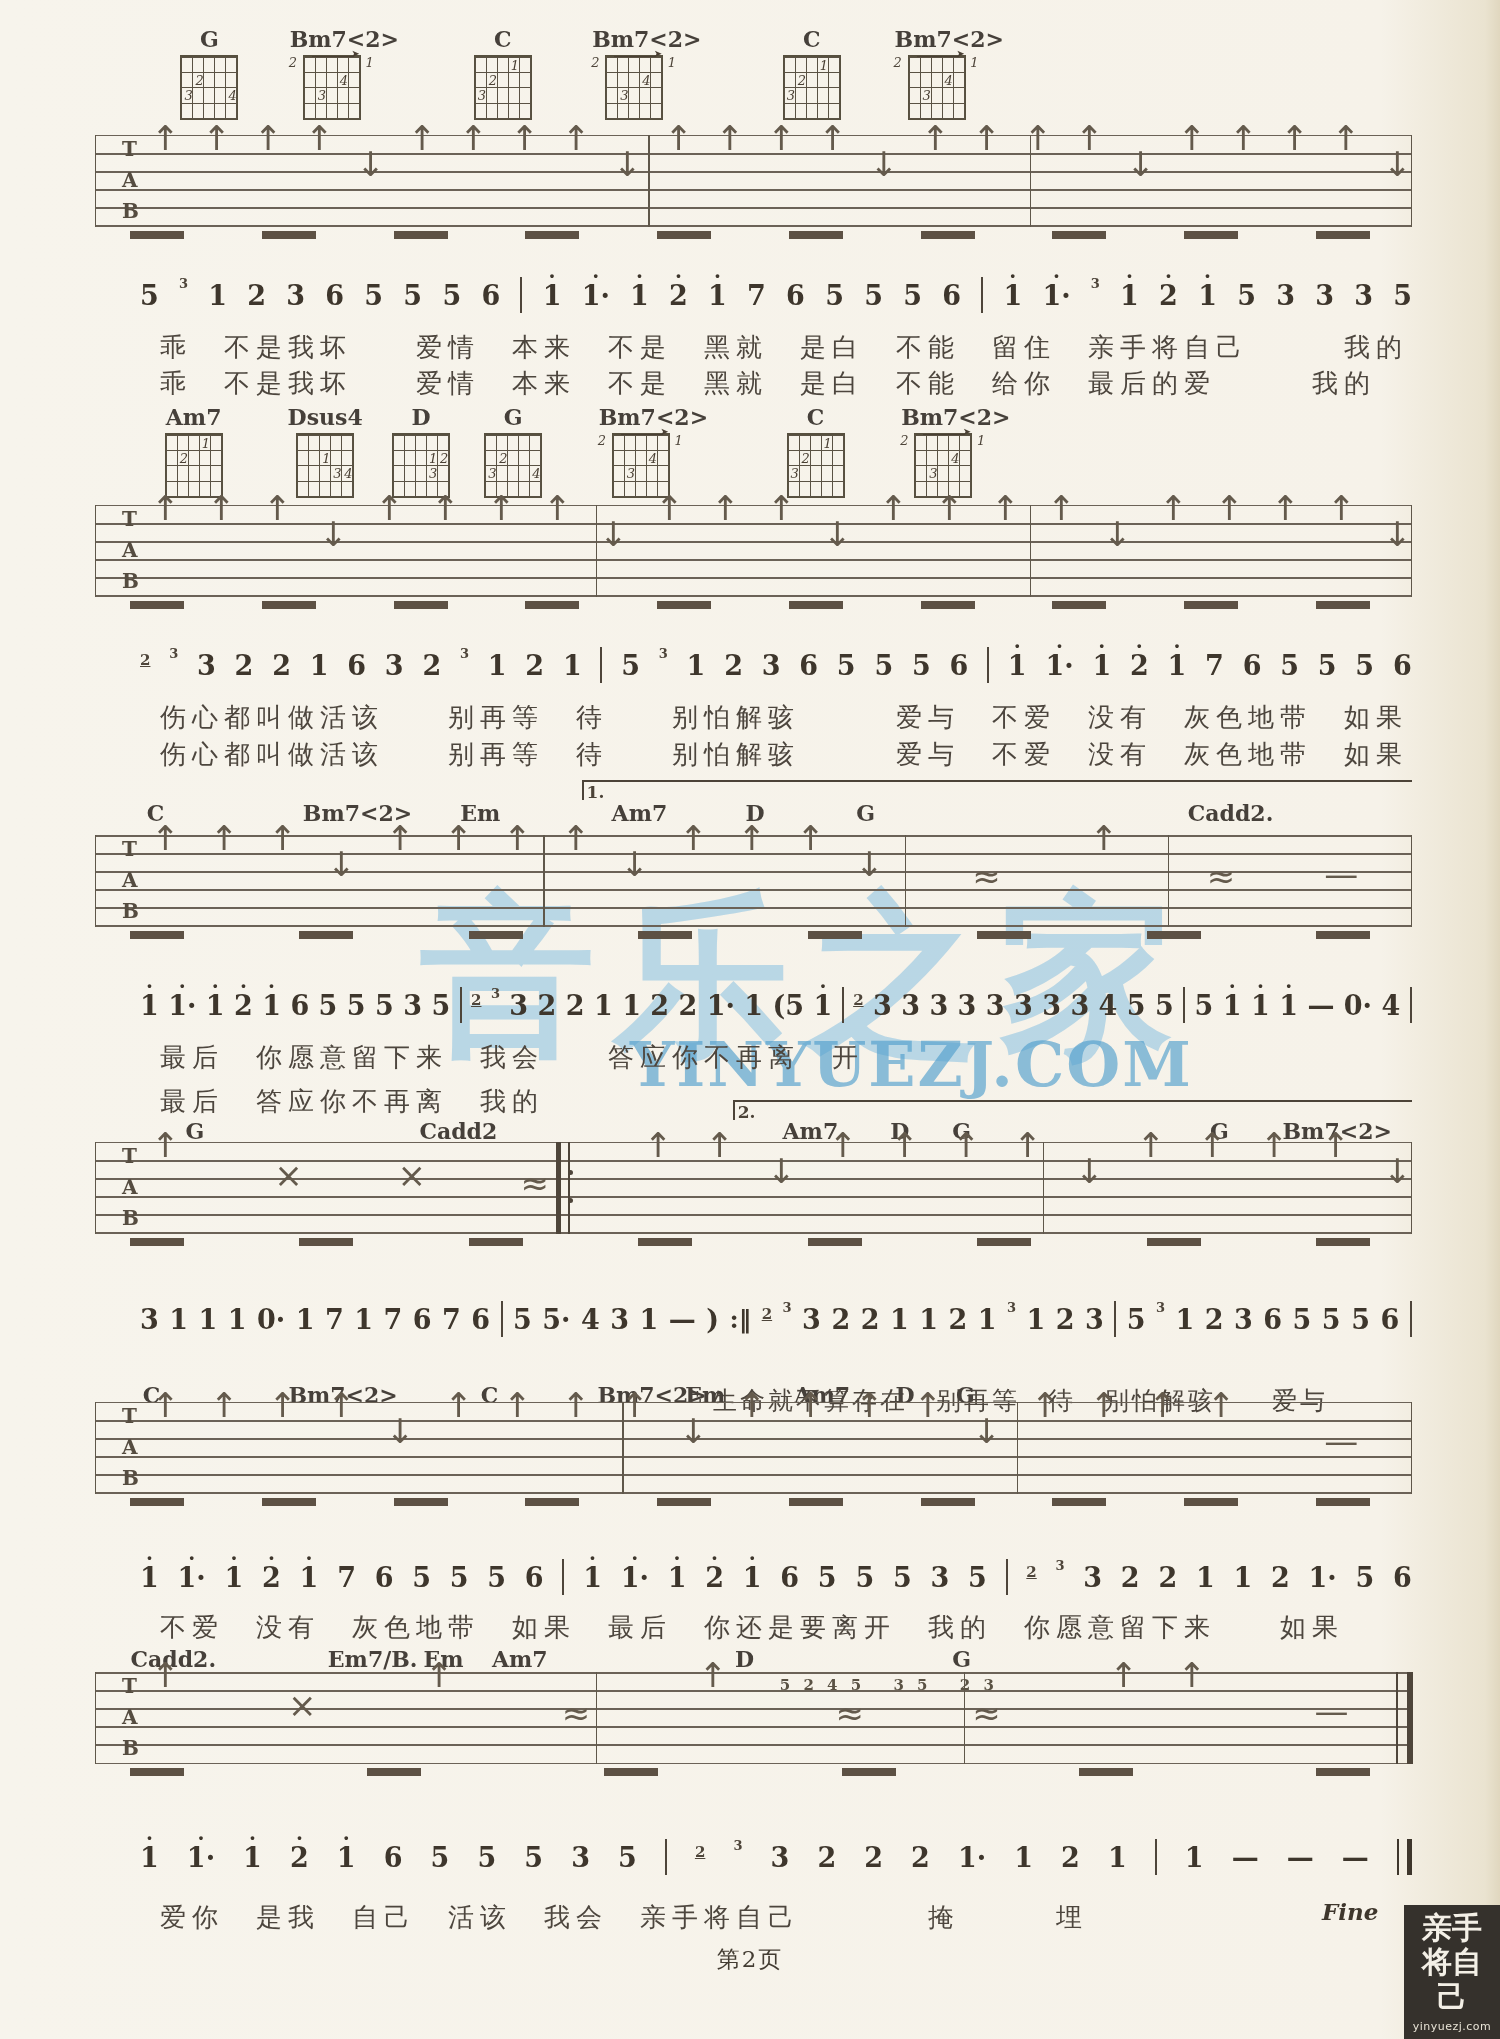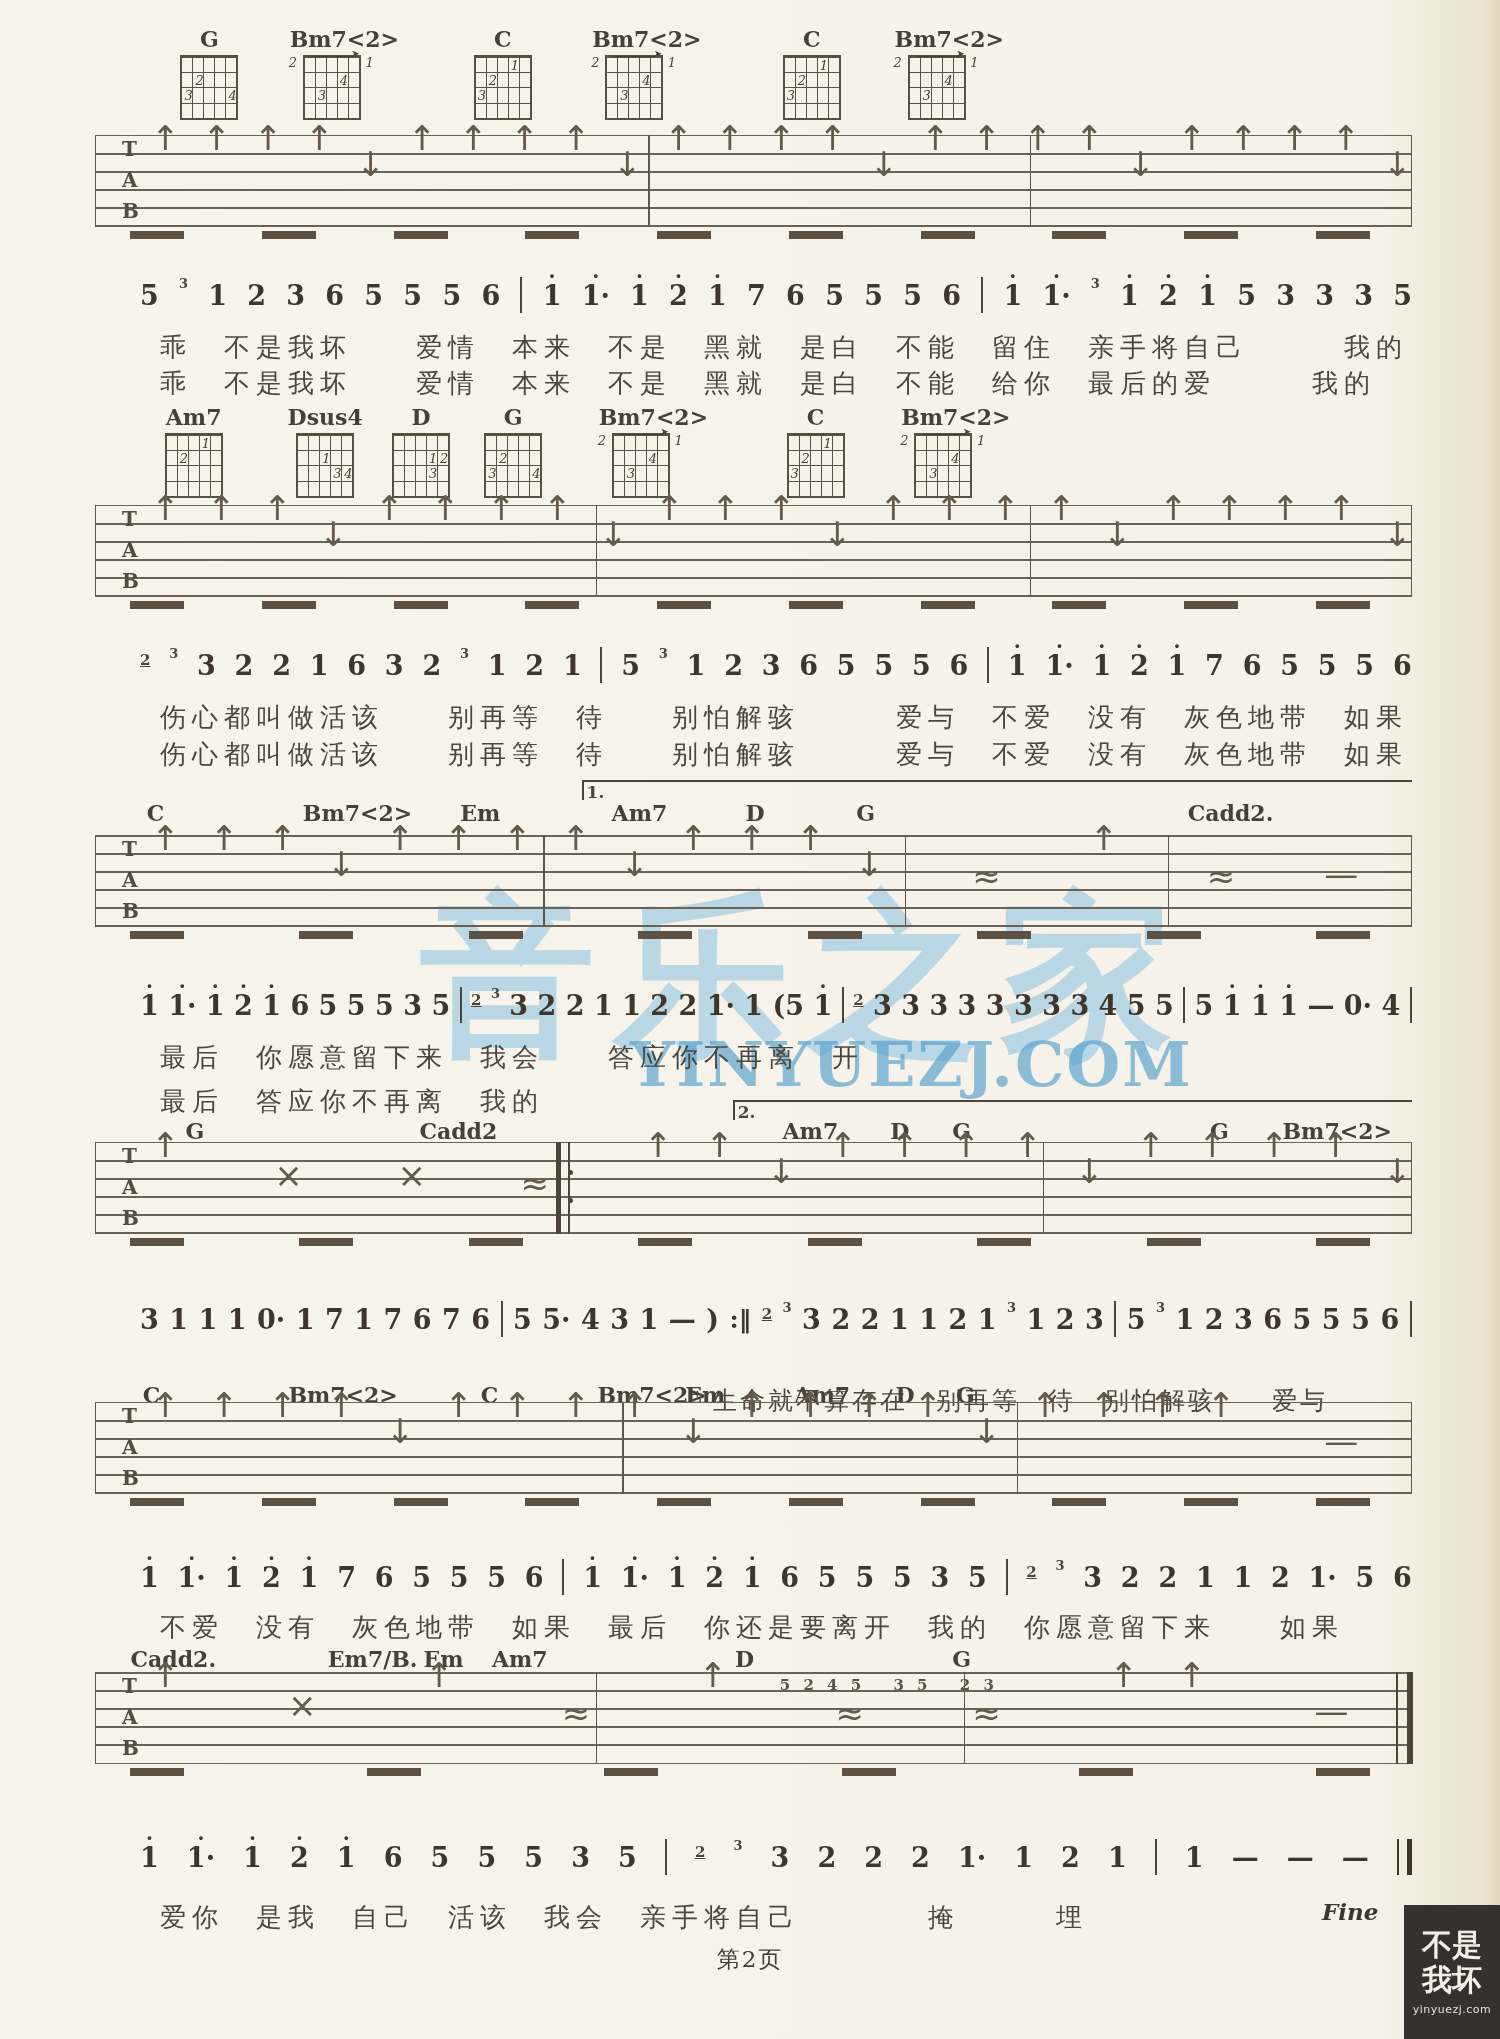--- a/index.html
+++ b/index.html
@@ -795,16 +795,16 @@
         <span class="dash">—</span>
         <span class="endbar"></span>
       </div>
       <div class="lyric" style="top: 1900px; left: 160px;">爱你　是我　自己　活该　我会　亲手将自己　　　　掩　　　埋</div>
       <div class="fine" style="left: 1322px; top: 1898px;">Fine</div>
     </div>
 
   <div class="footer">第2页</div>
 
   <div class="badge">
-    <div class="badge-name">不是我坏</div>
+    <div class="badge-name">亲手将自己</div>
     <div class="badge-site">yinyuezj.com</div>
   </div>
 </div>
 
 </body></html>

